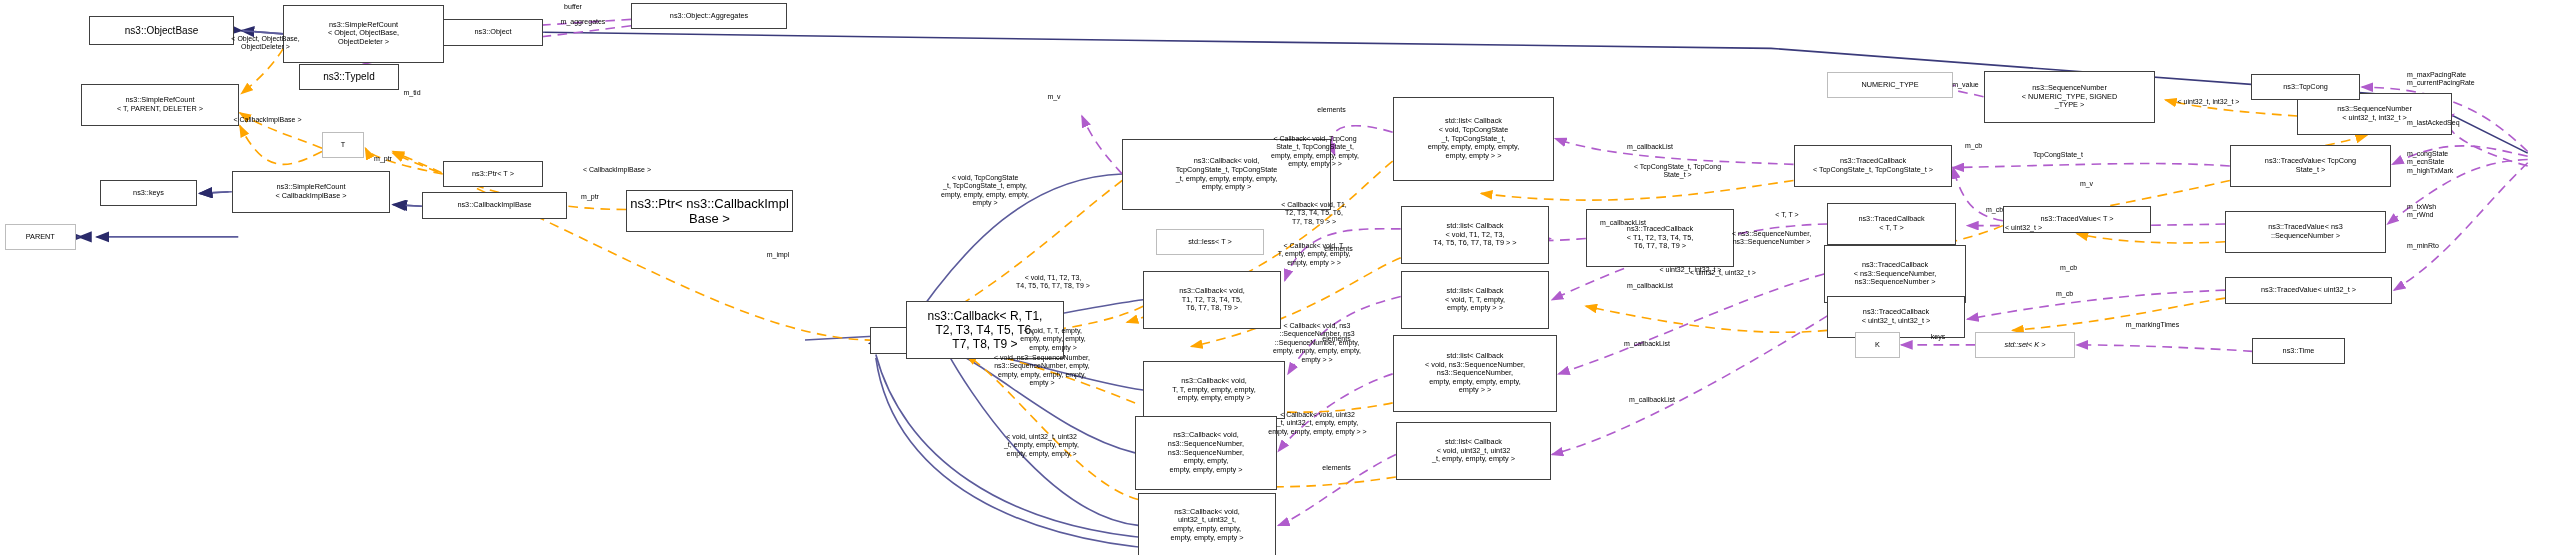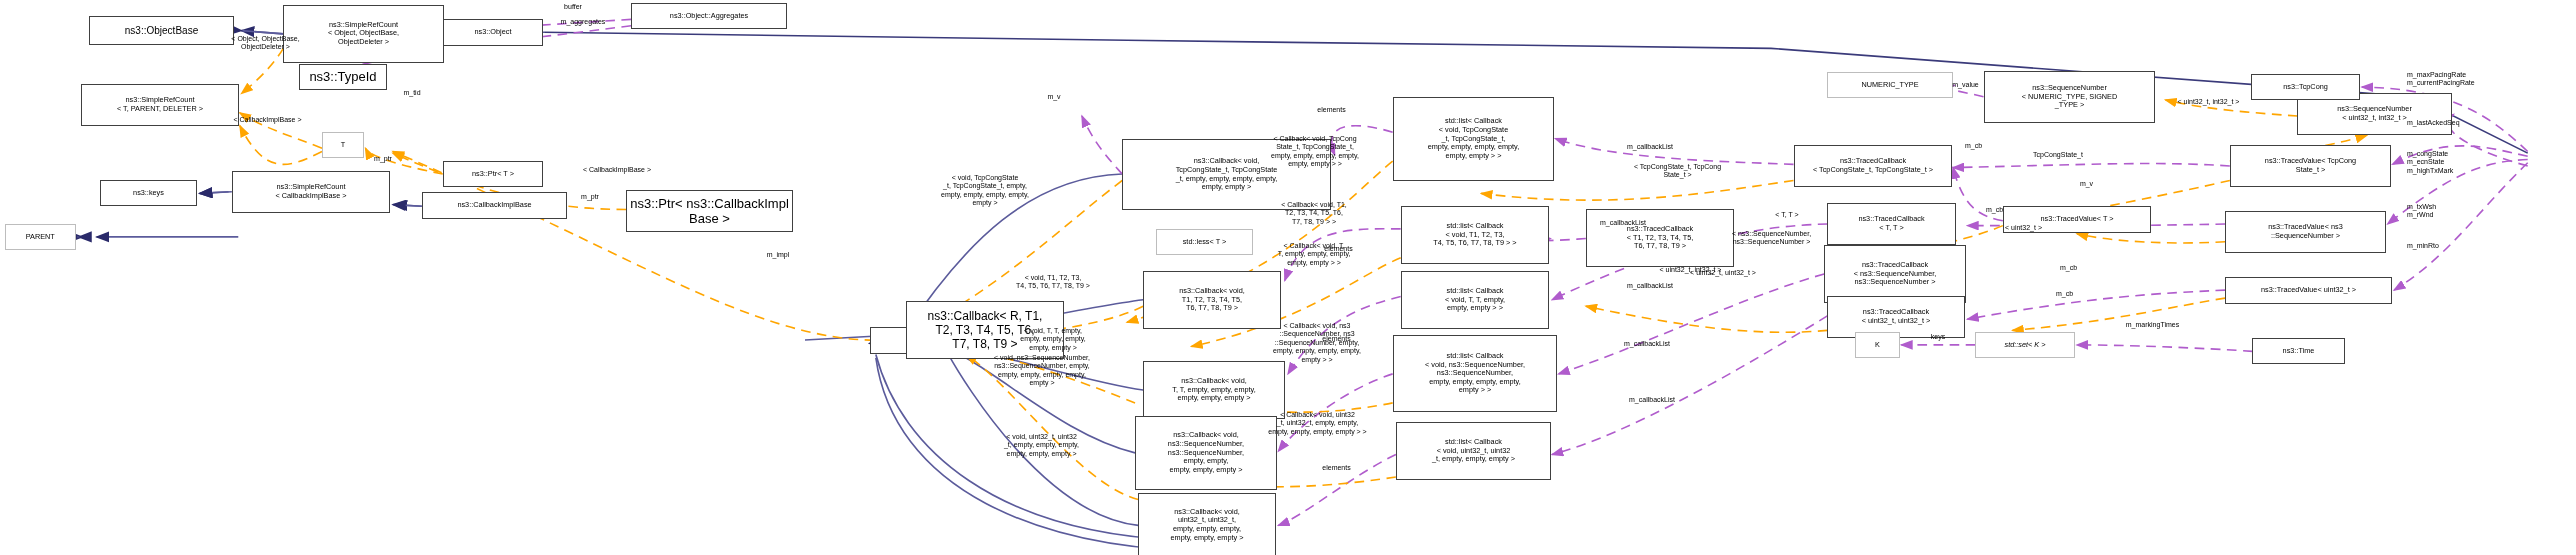--- a/index.html
+++ b/index.html
@@ -118,21 +118,21 @@
     </g>
   </svg>
 
   <div id="nodes">
       <div class="node" style="left: 89px; top: 16px; width: 145px; min-height: 29px; font-size: 10px;">ns3::ObjectBase</div>
       <div class="node" style="left: 283px; top: 4.8px; width: 161px; min-height: 58px; font-size: 7.3px;">ns3::SimpleRefCount
 &lt; Object, ObjectBase,
 ObjectDeleter &gt;</div>
       <div class="node" style="left: 443px; top: 19.3px; width: 100px; min-height: 27px; font-size: 7.3px;">ns3::Object</div>
       <div class="node" style="left: 631px; top: 3.2px; width: 156px; min-height: 26px; font-size: 7.3px;">ns3::Object::Aggregates</div>
-      <div class="node" style="left: 299px; top: 64px; width: 88px; min-height: 26px; font-size: 13px; text-align: right;">ns3::TypeId</div>
+      <div class="node" style="left: 299px; top: 64px; width: 100px; min-height: 26px; font-size: 10px; text-align: right;">ns3::TypeId</div>
       <div class="node plain" style="left: 4.8px; top: 224px; width: 71px; min-height: 26px; font-size: 7.3px;">PARENT</div>
       <div class="node" style="left: 81px; top: 84px; width: 158px; min-height: 42px; font-size: 7.3px;">ns3::SimpleRefCount
 &lt; T, PARENT, DELETER &gt;</div>
       <div class="node" style="left: 100px; top: 180px; width: 97px; min-height: 26px; font-size: 7.3px;">ns3::keys</div>
       <div class="node" style="left: 232px; top: 171px; width: 158px; min-height: 42px; font-size: 7.3px;">ns3::SimpleRefCount
 &lt; CallbackImplBase &gt;</div>
       <div class="node" style="left: 422px; top: 192px; width: 145px; min-height: 27px; font-size: 7.3px;">ns3::CallbackImplBase</div>
       <div class="node plain" style="left: 322px; top: 132px; width: 42px; min-height: 26px; font-size: 7.3px;">T</div>
       <div class="node" style="left: 443px; top: 161px; width: 100px; min-height: 26px; font-size: 7.3px;">ns3::Ptr&lt; T &gt;</div>
       <div class="node" style="left: 626px; top: 190px; width: 167px; min-height: 42px; font-size: 13px;">ns3::Ptr&lt; ns3::CallbackImpl
@@ -172,21 +172,21 @@
 &lt; void, T, T, empty,
 empty, empty &gt; &gt;</div>
       <div class="node" style="left: 1393px; top: 335px; width: 164px; min-height: 77px; font-size: 7.3px;">std::list&lt; Callback
 &lt; void, ns3::SequenceNumber,
 ns3::SequenceNumber,
 empty, empty, empty, empty,
 empty &gt; &gt;</div>
       <div class="node" style="left: 1396px; top: 422px; width: 155px; min-height: 58px; font-size: 7.3px;">std::list&lt; Callback
 &lt; void, uint32_t, uint32
 _t, empty, empty, empty &gt;</div>
-      <div class="node plain" style="left: 1156px; top: 229px; width: 97px; min-height: 26px; font-size: 7.3px;">std::less&lt; T &gt;</div>
+      <div class="node plain" style="left: 1156px; top: 229px; width: 108px; min-height: 26px; font-size: 7.3px;">std::less&lt; T &gt;</div>
       <div class="node" style="left: 1794px; top: 145px; width: 158px; min-height: 42px; font-size: 7.3px;">ns3::TracedCallback
 &lt; TcpCongState_t, TcpCongState_t &gt;</div>
       <div class="node" style="left: 1586px; top: 209px; width: 148px; min-height: 58px; font-size: 7.3px;">ns3::TracedCallback
 &lt; T1, T2, T3, T4, T5,
 T6, T7, T8, T9 &gt;</div>
       <div class="node" style="left: 1827px; top: 203px; width: 129px; min-height: 42px; font-size: 7.3px;">ns3::TracedCallback
 &lt; T, T &gt;</div>
       <div class="node" style="left: 1824px; top: 245px; width: 142px; min-height: 58px; font-size: 7.3px;">ns3::TracedCallback
 &lt; ns3::SequenceNumber,
 ns3::SequenceNumber &gt;</div>

